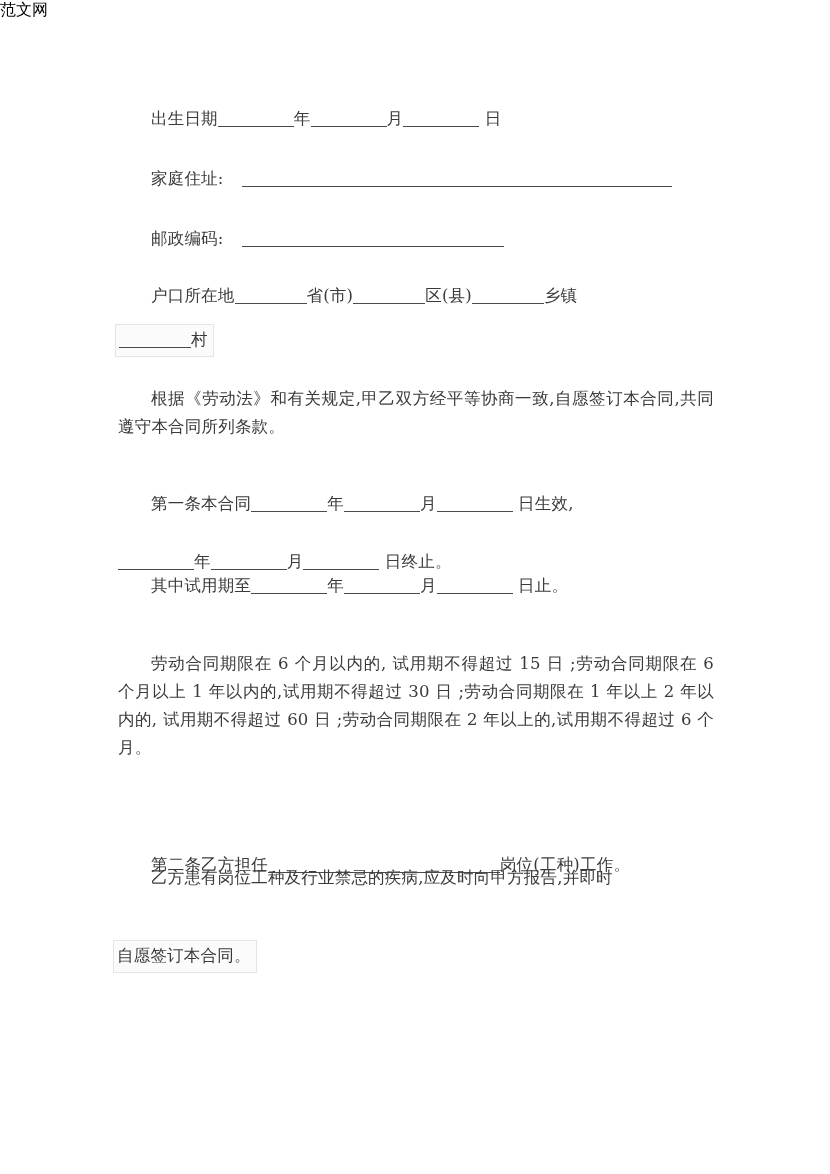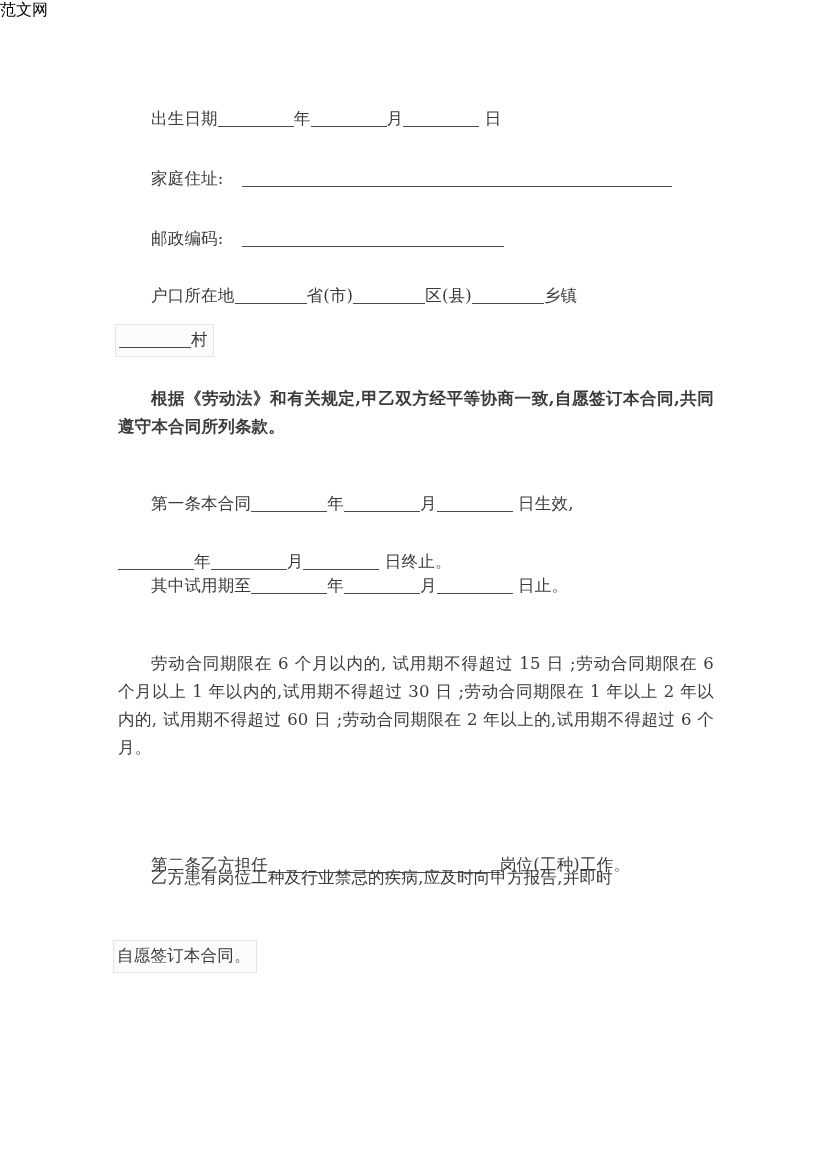--- a/index.html
+++ b/index.html
@@ -88,21 +88,21 @@
     <div class="para indent" style="top:105px;"><span>出生日期</span><span class="blankline bl-date"></span><span>年</span><span class="blankline bl-date"></span><span>月</span><span class="blankline bl-date"></span> <span>日</span></div>
 
     <div class="para indent" style="top:165px;"><span>家庭住址:</span><span style="display:inline-block;width:18px;"></span><span class="blankline bl-wide"></span></div>
 
     <div class="para indent" style="top:225px;"><span>邮政编码:</span><span style="display:inline-block;width:18px;"></span><span class="blankline bl-mid"></span></div>
 
     <div class="para indent" style="top:282px;"><span>户口所在地</span><span class="blankline bl-geo"></span><span>省(市)</span><span class="blankline bl-geo"></span><span>区(县)</span><span class="blankline bl-geo"></span><span>乡镇</span></div>
 
     <div class="para" style="top:324px;left:118px;"><span class="selbox"><span class="blankline bl-geo"></span><span>村</span></span></div>
 
-    <div class="para indent" style="top:385px;font-weight:bold;">根据《劳动法》和有关规定,甲乙双方经平等协商一致,自愿签订本合同,共同遵守本合同所列条款。</div>
+    <div class="para indent" style="top:385px;">根据《劳动法》和有关规定,甲乙双方经平等协商一致,自愿签订本合同,共同遵守本合同所列条款。</div>
 
     <div class="para indent" style="top:490px;"><span>第一条本合同</span><span class="blankline bl-date"></span><span>年</span><span class="blankline bl-date"></span><span>月</span><span class="blankline bl-date"></span> <span>日生效,</span></div>
 
     <div class="para" style="top:548px;"><span class="blankline bl-date"></span><span>年</span><span class="blankline bl-date"></span><span>月</span><span class="blankline bl-date"></span> <span>日终止。</span></div>
 
     <div class="para indent" style="top:572px;"><span>其中试用期至</span><span class="blankline bl-date"></span><span>年</span><span class="blankline bl-date"></span><span>月</span><span class="blankline bl-date"></span> <span>日止。</span></div>
 
     <div class="para indent" style="top:650px;">劳动合同期限在 6 个月以内的, 试用期不得超过 15 日 ;劳动合同期限在 6 个月以上 1 年以内的,试用期不得超过 30 日 ;劳动合同期限在 1 年以上 2 年以内的, 试用期不得超过 60 日 ;劳动合同期限在 2 年以上的,试用期不得超过 6 个月。</div>
 
     <div class="para indent" style="top:851px;"><span>第二条乙方担任</span><span class="blankline bl-job"></span><span>岗位(工种)工作。</span></div>

